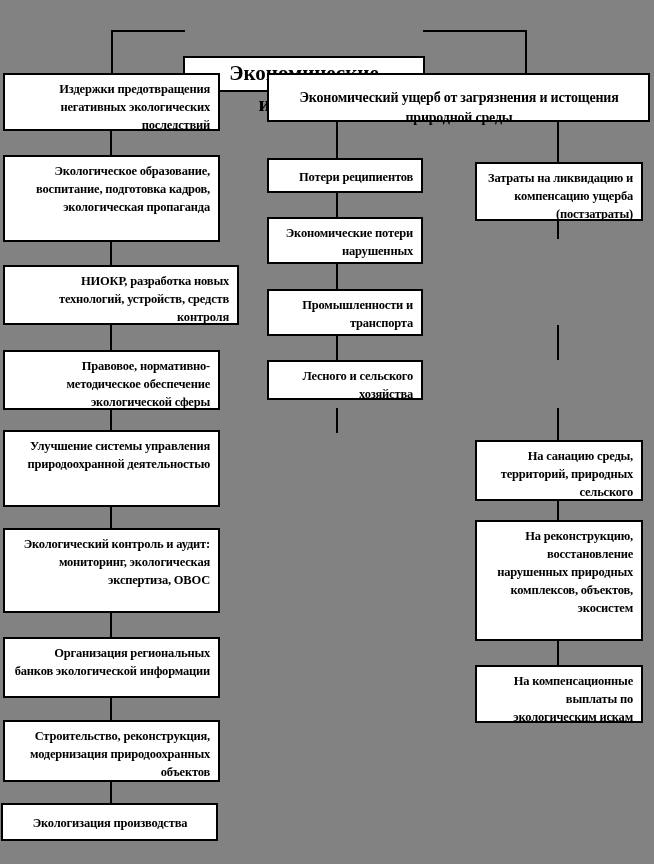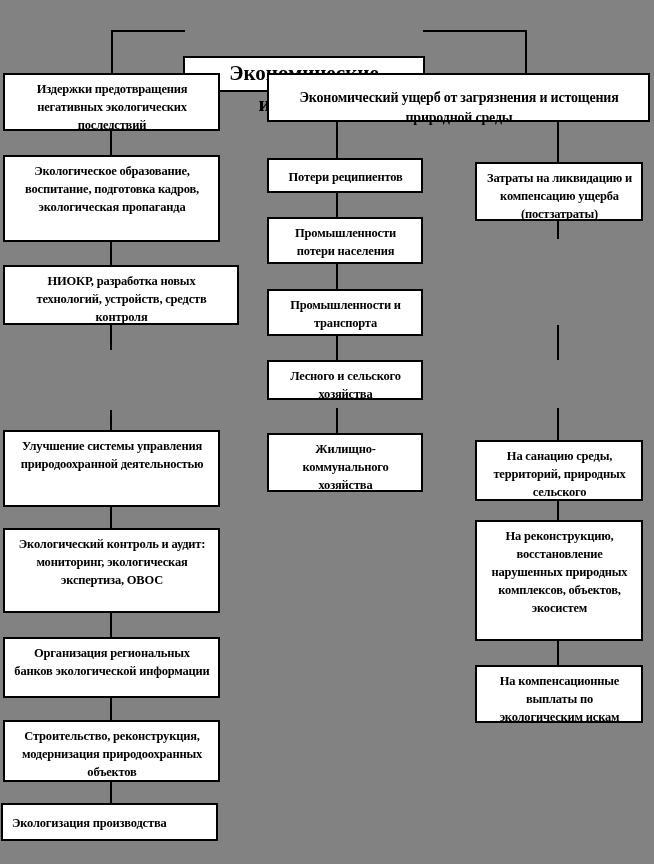--- a/index.html
+++ b/index.html
@@ -15,23 +15,23 @@
   }
   .node{
     position:absolute;
     box-sizing:border-box;
     background:#ffffff;
     border:2px solid #000000;
     font-size:12.5px;
     line-height:18px;
     letter-spacing:-0.2px;
     padding:5px 8px 0 9px;
-    text-align:center;
+    text-align:right;
   }
-  .node.center{text-align:left;}
+  .node.center{text-align:center;}
   .root{
     font-size:21px;
     line-height:31px;
     padding:0;
     text-align:center;
     letter-spacing:0;
     margin-top:44px;
   }
   .header2{
     font-size:14px;
@@ -75,32 +75,32 @@
   <div class="line" style="left:557px;top:408px;width:2px;height:32px"></div>
   <div class="line" style="left:557px;top:501px;width:2px;height:19px"></div>
   <div class="line" style="left:557px;top:641px;width:2px;height:24px"></div>
 
   <div class="node root" style="left:183px;top:12px;width:242px;height:36px">Экономические издержки</div>
 
   <div class="node" style="left:3px;top:73px;width:217px;height:58px">Издержки предотвращения негативных экологических последствий</div>
 
   <div class="node" style="left:3px;top:155px;width:217px;height:87px">Экологическое образование, воспитание, подготовка кадров, экологическая пропаганда</div>
   <div class="node" style="left:3px;top:265px;width:236px;height:60px">НИОКР, разработка новых технологий, устройств, средств контроля</div>
+  <div class="node" style="left:3px;top:350px;width:217px;height:60px">Правовое, нормативно-методическое обеспечение экологической сферы</div>
   <div class="node" style="left:3px;top:430px;width:217px;height:77px">Улучшение системы управления природоохранной деятельностью</div>
   <div class="node" style="left:3px;top:528px;width:217px;height:85px">Экологический контроль и аудит: мониторинг, экологическая экспертиза, ОВОС</div>
   <div class="node" style="left:3px;top:637px;width:217px;height:61px">Организация региональных банков экологической информации</div>
   <div class="node" style="left:3px;top:720px;width:217px;height:62px">Строительство, реконструкция, модернизация природоохранных  объектов</div>
   <div class="node center" style="left:1px;top:803px;width:217px;height:38px;line-height:26px">Экологизация производства</div>
 
   <div class="node header2" style="left:267px;top:73px;width:383px;height:49px">Экономический ущерб от загрязнения и истощения природной  среды</div>
 
   <div class="node" style="left:267px;top:158px;width:156px;height:35px;line-height:24px">Потери реципиентов</div>
-  <div class="node" style="left:267px;top:217px;width:156px;height:47px">Промышленности потери населения</div>
+  <div class="node" style="left:267px;top:217px;width:156px;height:47px">Экономические потери нарушенных</div>
   <div class="node" style="left:267px;top:289px;width:156px;height:47px">Промышленности и транспорта</div>
   <div class="node" style="left:267px;top:360px;width:156px;height:40px">Лесного и сельского хозяйства</div>
-  <div class="node" style="left:267px;top:433px;width:156px;height:59px">Жилищно-коммунального хозяйства</div>
 
   <div class="node" style="left:475px;top:162px;width:168px;height:59px">Затраты на ликвидацию и компенсацию ущерба (постзатраты)</div>
   <div class="node" style="left:475px;top:440px;width:168px;height:61px">На санацию среды, территорий, природных  сельского</div>
   <div class="node" style="left:475px;top:520px;width:168px;height:121px">На реконструкцию, восстановление нарушенных природных комплексов, объектов, экосистем</div>
   <div class="node" style="left:475px;top:665px;width:168px;height:58px">На компенсационные выплаты по экологическим искам</div>
 
 </div>
 
 </body></html>

